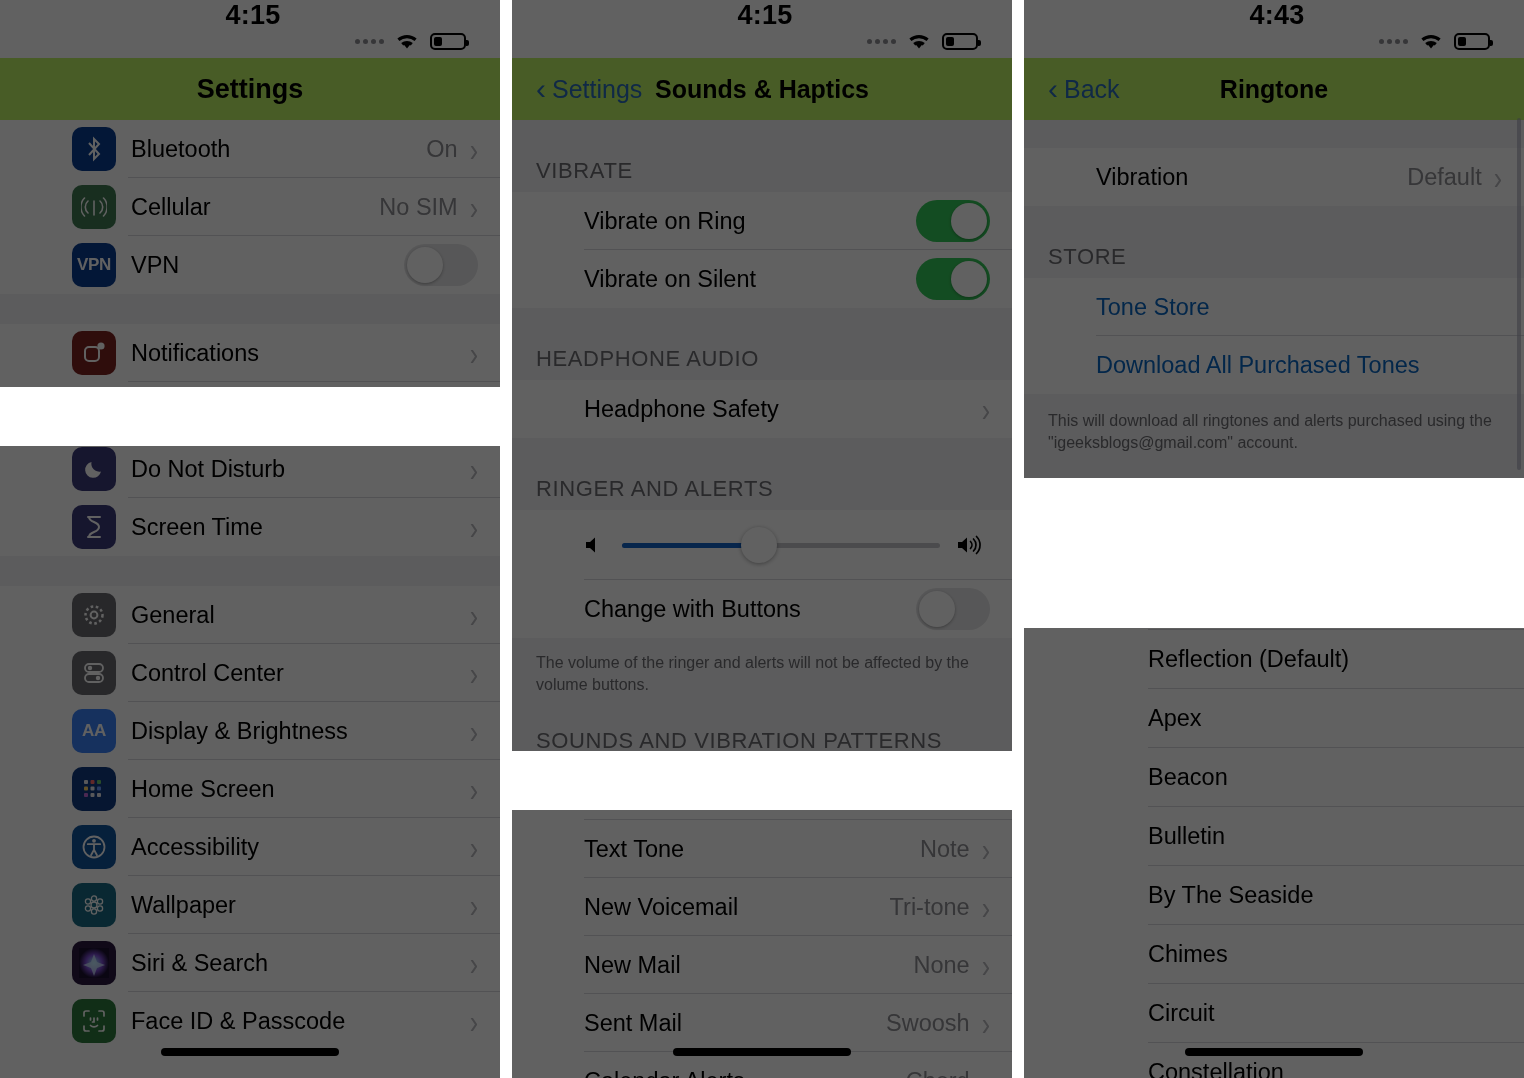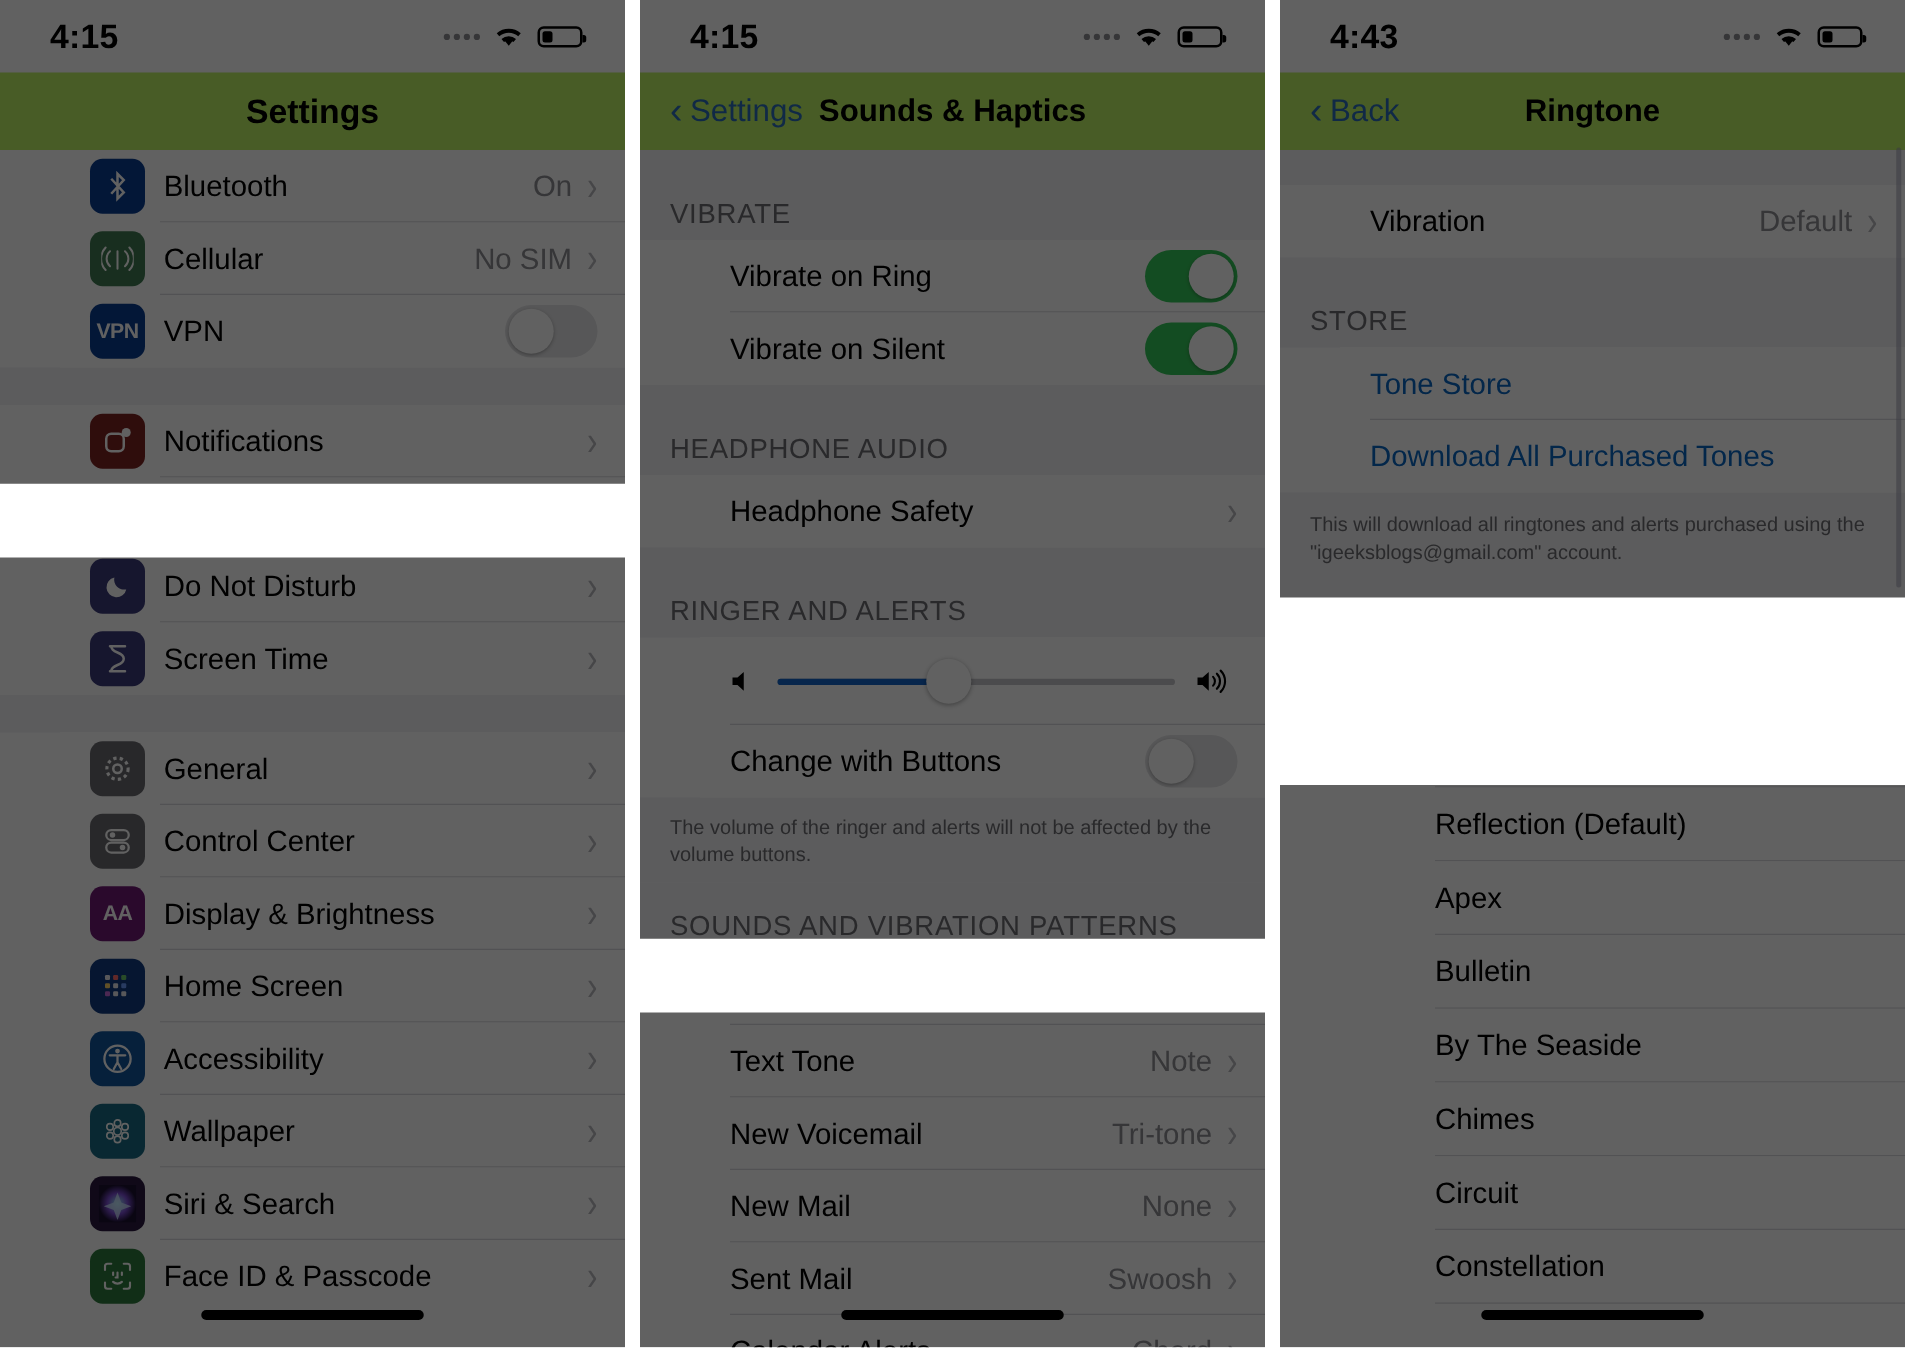--- a/index.html
+++ b/index.html
@@ -35,20 +35,21 @@
   }
 
   .content { position: relative; z-index: 5; }
 
   
   .statusbar {
     height: 58px;
     display: flex; align-items: center;
     padding: 0 34px 0 40px;
     background: #ffffff;
+    flex-direction: column;
   }
   .clock { font-size: 27px; font-weight: bold; color: #000; letter-spacing: .2px; }
   .status-right { margin-left: auto; display: flex; align-items: center; gap: 9px; }
   .sig-dots { display: flex; gap: 3px; align-items: flex-end; }
   .sig-dots i { width: 5px; height: 5px; border-radius: 50%; background: #8e8e93; display:block; }
   .wifi svg { display: block; }
   .batt {
     width: 36px; height: 17px; border: 2px solid #000; border-radius: 5px;
     position: relative; display: flex; align-items: center; padding: 2px;
   }
@@ -299,21 +300,21 @@
                 <rect x="2" y="3" width="18" height="8" rx="4" fill="none" stroke="#fff" stroke-width="1.8"></rect>
                 <circle cx="7" cy="7" r="2.2" fill="#fff"></circle>
                 <rect x="2" y="13" width="18" height="8" rx="4" fill="none" stroke="#fff" stroke-width="1.8"></rect>
                 <circle cx="15" cy="17" r="2.2" fill="#fff"></circle>
               </svg>
           </span>
           <span class="row-label">Control Center</span>
           <span class="chev-r solo">›</span>
         </div>
         <div class="row inset">
-          <span class="app-icon" style="background:#701a75">
+          <span class="app-icon" style="background:#3b82f6">
             <span class="txt">AA</span>
           </span>
           <span class="row-label">Display &amp; Brightness</span>
           <span class="chev-r solo">›</span>
         </div>
         <div class="row inset">
           <span class="app-icon" style="background:#123c80">
             <svg width="26" height="26" viewBox="0 0 26 26">
               <g fill="#e8e8ec">
                 <rect x="3" y="4" width="4" height="4" rx="1"></rect>
@@ -585,20 +586,23 @@
           <span class="check">✓</span>
           <span class="rlabel">Old telephone</span>
         </div>
         <div class="rrow">
           <span class="rlabel">Reflection (Default)</span>
         </div>
         <div class="rrow">
           <span class="rlabel">Apex</span>
         </div>
         <div class="rrow">
+          <span class="rlabel">Beacon</span>
+        </div>
+        <div class="rrow">
           <span class="rlabel">Bulletin</span>
         </div>
         <div class="rrow">
           <span class="rlabel">By The Seaside</span>
         </div>
         <div class="rrow">
           <span class="rlabel">Chimes</span>
         </div>
         <div class="rrow">
           <span class="rlabel">Circuit</span>

